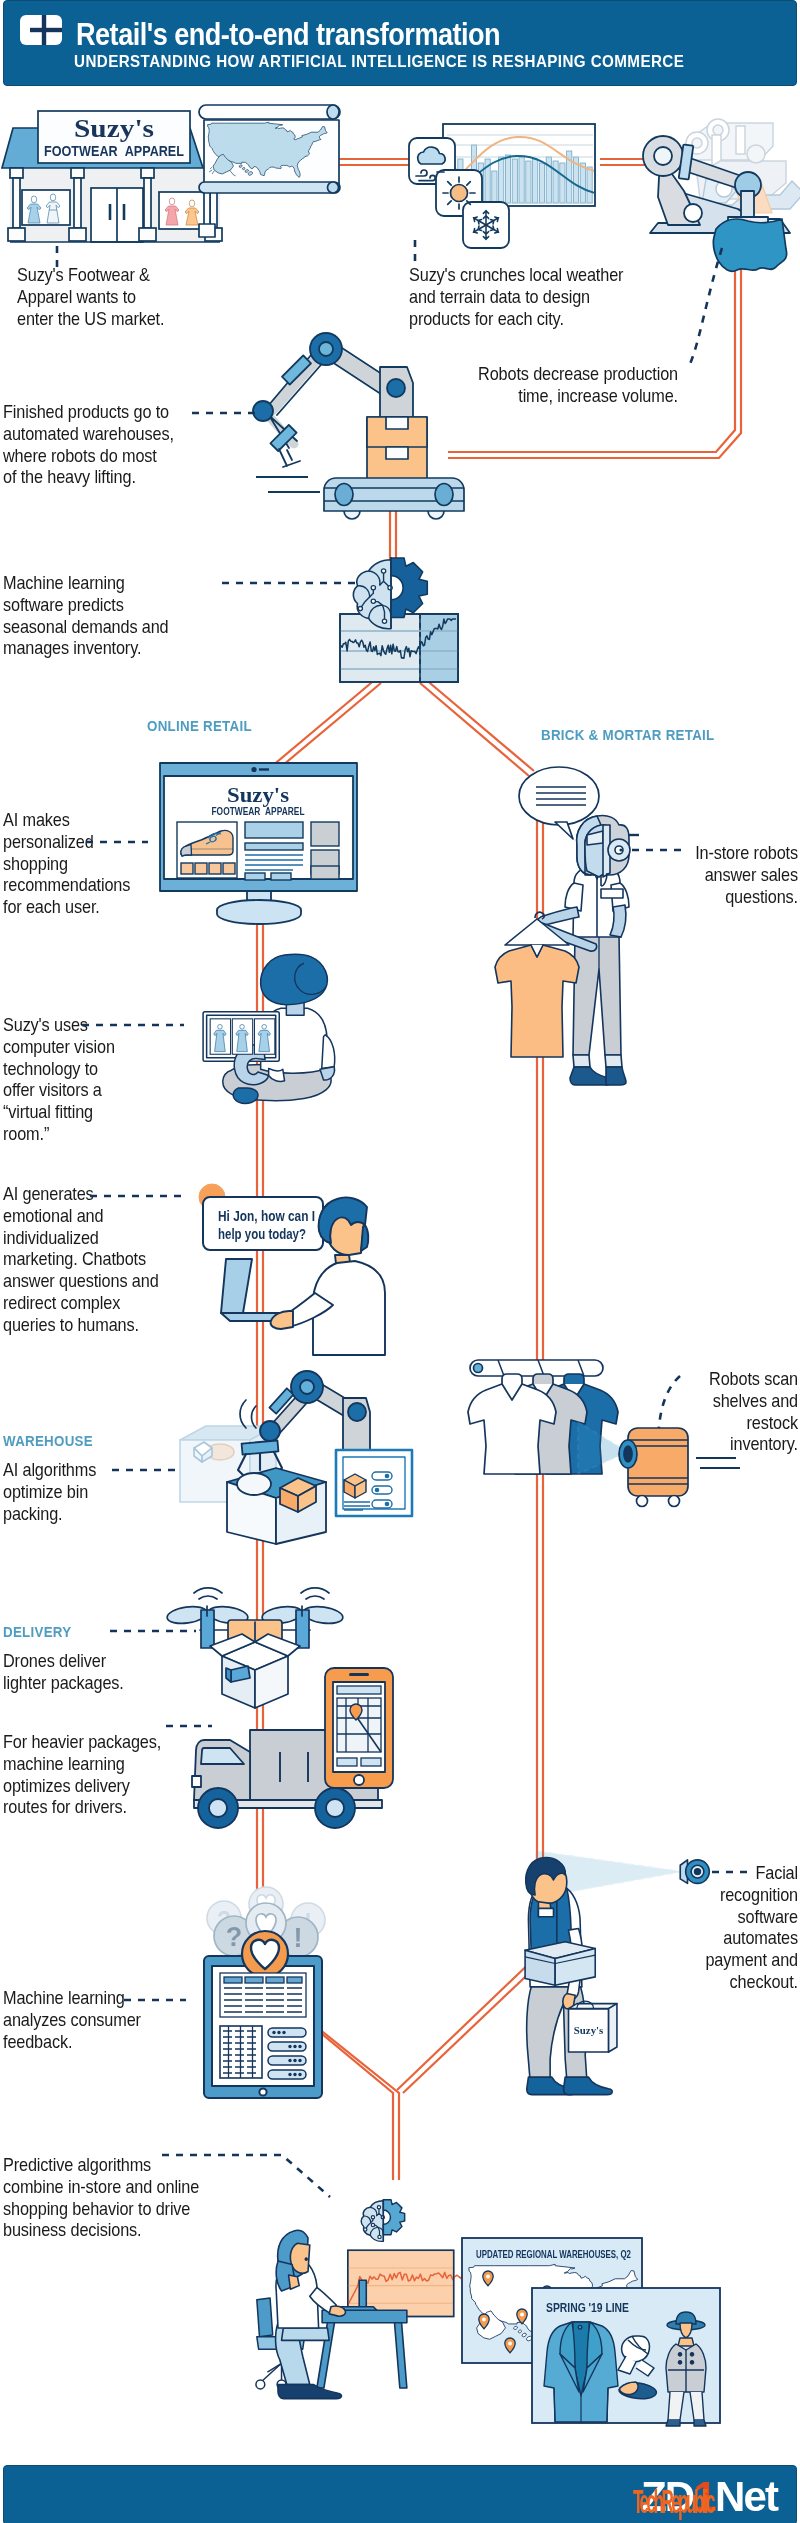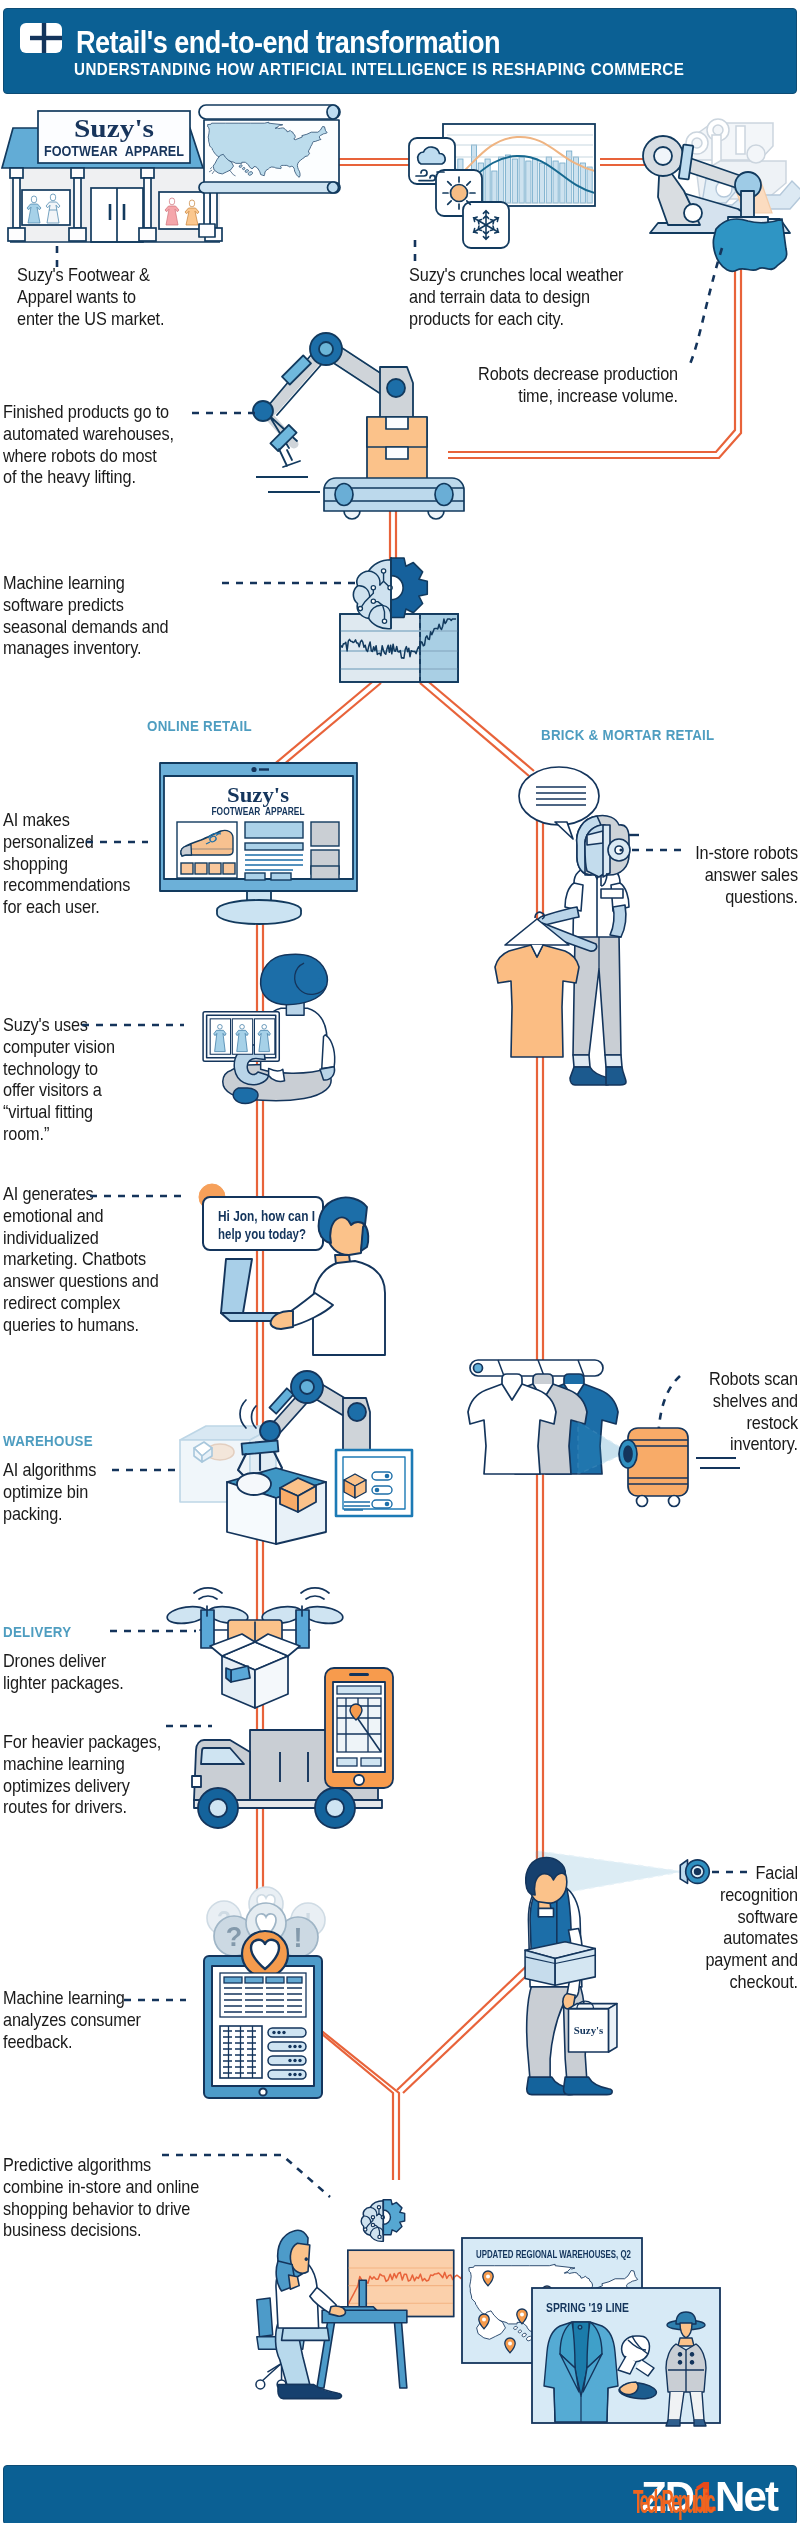--- a/index.html
+++ b/index.html
@@ -1,18 +1,18 @@
 <!DOCTYPE html>
 <html><head>
 <meta charset="utf-8">
 <style>
   html,body{margin:0;padding:0;background:#ffffff;}
   body{width:800px;height:2523px;position:relative;font-family:"Liberation Sans",sans-serif;overflow:hidden;}
   #page{position:absolute;left:0;top:0;width:800px;height:2523px;}
-  .hdr{position:absolute;left:3px;top:0px;width:794px;height:86px;background:#0b6094;border-radius:4px;border:1px solid #0d4c75;box-sizing:border-box;margin-top:8px;}
+  .hdr{position:absolute;left:3px;top:0px;width:794px;height:86px;background:#0b6094;border-radius:4px;border:1px solid #0d4c75;box-sizing:border-box;}
   .hdr-logo{position:absolute;left:14px;top:11px;}
   .hdr-title{position:absolute;left:72px;top:16px;font-size:31px;font-weight:bold;color:#ffffff;letter-spacing:-0.6px;transform:scaleX(0.875);transform-origin:left top;white-space:nowrap;}
   .hdr-sub{position:absolute;left:70px;top:51px;font-size:16.5px;font-weight:bold;color:#ffffff;letter-spacing:0.45px;transform:scaleX(0.92);transform-origin:left top;white-space:nowrap;}
   .footer{position:absolute;left:3px;top:2465px;width:794px;height:60px;background:#0b6094;border-radius:4px;border:1px solid #0d4c75;box-sizing:border-box;}
   svg.art{position:absolute;left:0;top:0;overflow:visible;}
 
   .ct{position:absolute;font-size:17.8px;color:#1a1a1a;line-height:21.8px;
       transform:scaleX(0.915);transform-origin:left top;letter-spacing:-0.15px;}
   .ct.r{transform-origin:right top;text-align:right;}
   .lbl{position:absolute;font-size:14.5px;font-weight:bold;letter-spacing:0.3px;color:#4e9dc0;

